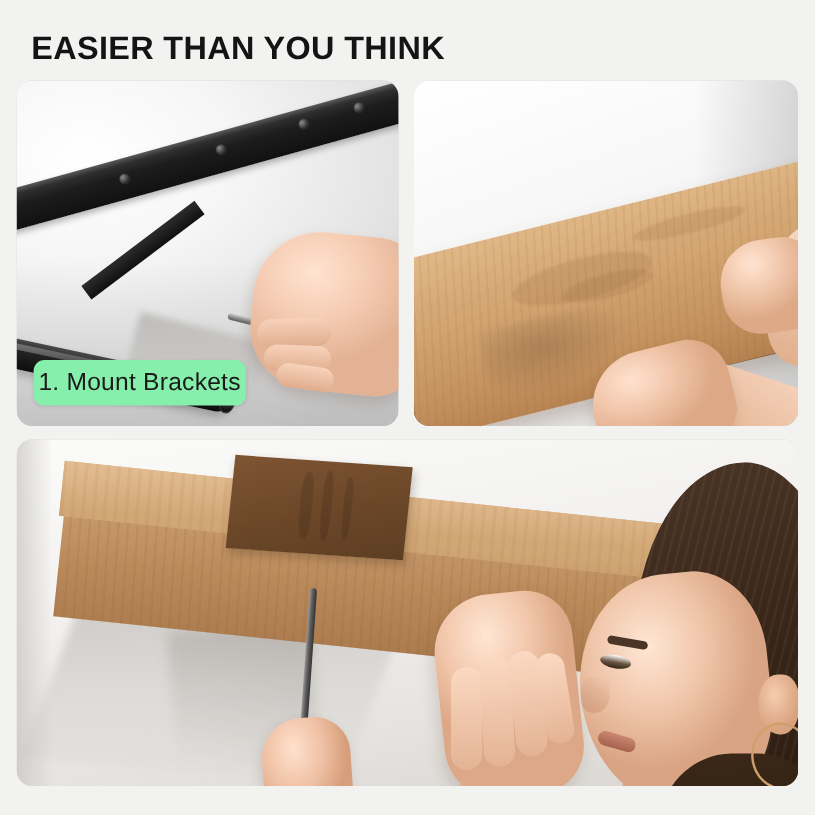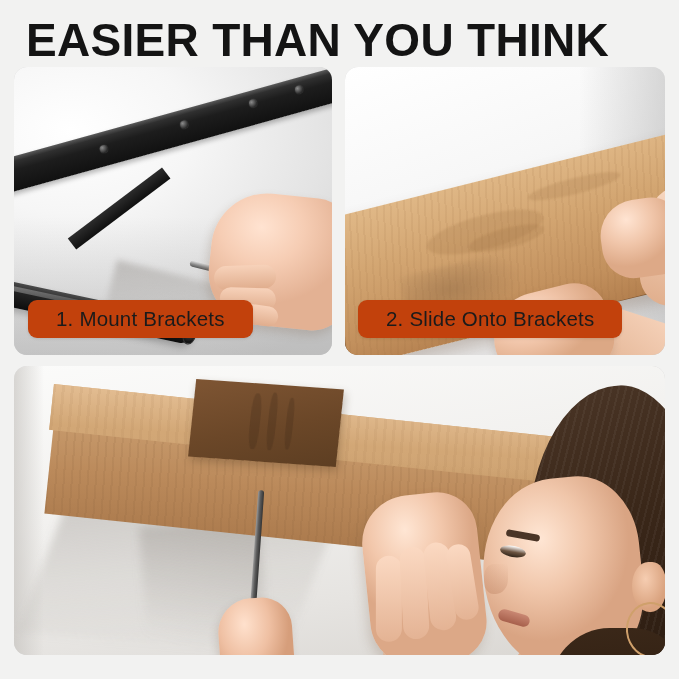--- a/index.html
+++ b/index.html
@@ -17,21 +17,21 @@
     width: 679px;
     height: 679px;
     background: #f2f2f1;
   }
 
   
   .page-title {
     position: absolute;
     left: 26px;
     top: 20px;
-    font-size: 46px;
+    font-size: 27px;
     font-weight: bold;
     letter-spacing: 0.3px;
     color: #141414;
     line-height: 40px;
     white-space: nowrap;
   }
 
   
   .panel {
     position: absolute;
@@ -41,28 +41,28 @@
   }
   #panel-1 { left: 14px;  top: 67px;  width: 318px; height: 288px; }
   #panel-2 { left: 345px; top: 67px;  width: 320px; height: 288px; }
   #panel-3 { left: 14px;  top: 366px; width: 651px; height: 289px; }
 
   .scene { position: absolute; inset: 0; }
 
   
   .caption {
     position: absolute;
-    background: #c2410c;
+    background: #86efac;
     border-radius: 9px;
     color: #1b1b1b;
     font-size: 20.5px;
     letter-spacing: 0.2px;
     display: flex;
     align-items: center;
-    padding: 0 28px;
+    padding: 0 4px;
     height: 38px;
     box-shadow: 0 1px 3px rgba(0,0,0,0.10);
     white-space: nowrap;
   }
   #caption-1 { left: 14px; bottom: 17px; }
   #caption-2 { left: 13px; bottom: 17px; }
   #caption-3 { left: 14px; bottom: 17px; }
 
   
   .p1-wall {
@@ -535,21 +535,20 @@
         <div class="p2-grain" style="left:132px; top:52px; width:78px;  height:20px;"></div>
         <div class="p2-grain" style="left:196px; top:20px; width:96px;  height:16px;"></div>
       </div>
       <div class="p2-shelf-shadow"></div>
 
       <div class="p2-arm-b"></div>
       <div class="p2-hand-b"></div>
       <div class="p2-arm-a"></div>
       <div class="p2-hand-a"></div>
 
-      <div class="caption" id="caption-2">2. Slide Onto Brackets</div>
     </div>
   </div>
 
   <div class="panel" id="panel-3">
     <div class="scene">
       <div class="p3-wall"></div>
       <div class="p3-wall-left"></div>
 
       <div class="p3-shadow"></div>
       <div class="p3-shadow-2"></div>

